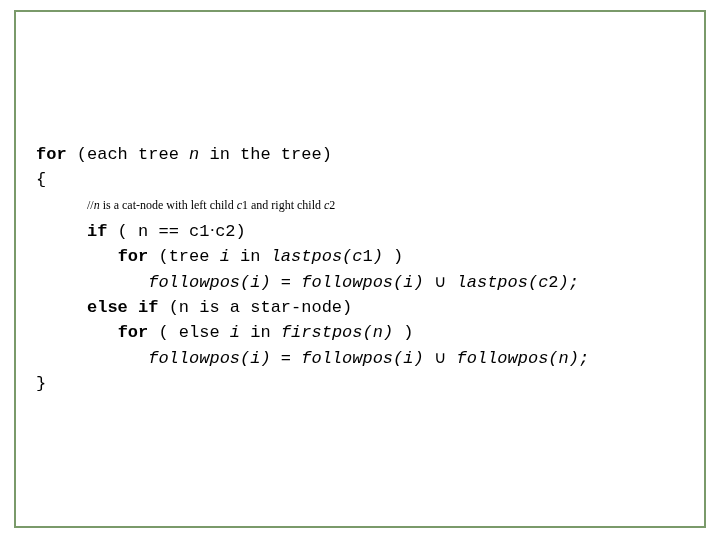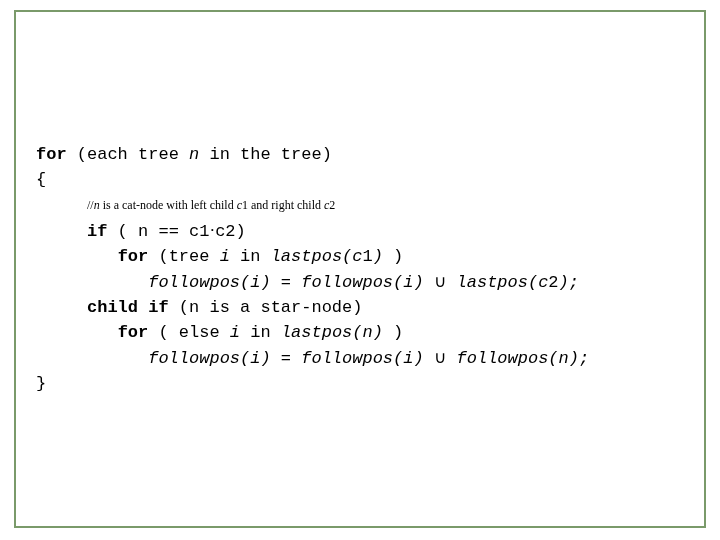--- a/index.html
+++ b/index.html
@@ -69,19 +69,19 @@
 
 <div class="slide">
   <div class="frame">
 
     <div class="code"><span><b>for</b><span> (each tree </span><i>n</i><span> in the tree) </span></span>
 <span>{</span>
 <span><span>     </span><span class="comment"><span>//</span><i>n</i><span> is a cat-node with left child </span><i>c</i><span>1 and right child </span><i>c</i><span>2</span></span></span>
 <span><span>     </span><b>if</b><span> ( n == c1</span><span class="sym">·</span><span>c2)</span></span>
 <span><span>        </span><b>for</b><span> (tree </span><i>i</i><span> in </span><i>lastpos(c</i><span>1</span><i>)</i><span> )</span></span>
 <span><span>           </span><i>followpos(i) = followpos(i)</i><span> </span><span class="sym">∪</span><span> </span><i>lastpos(c</i><span>2</span><i>);</i></span>
-<span><span>     </span><b>child if </b><span>(n is a star-node)</span></span>
-<span><span>        </span><b>for</b><span> ( else </span><i>i</i><span> in </span><i>lastpos(n)</i><span> )</span></span>
+<span><span>     </span><b>else if </b><span>(n is a star-node)</span></span>
+<span><span>        </span><b>for</b><span> ( else </span><i>i</i><span> in </span><i>firstpos(n)</i><span> )</span></span>
 <span><span>           </span><i>followpos(i) = followpos(i)</i><span> </span><span class="sym">∪</span><span> </span><i>followpos(n);</i></span>
 <span>}</span></div>
 
   </div>
 </div>
 
 </body></html>

